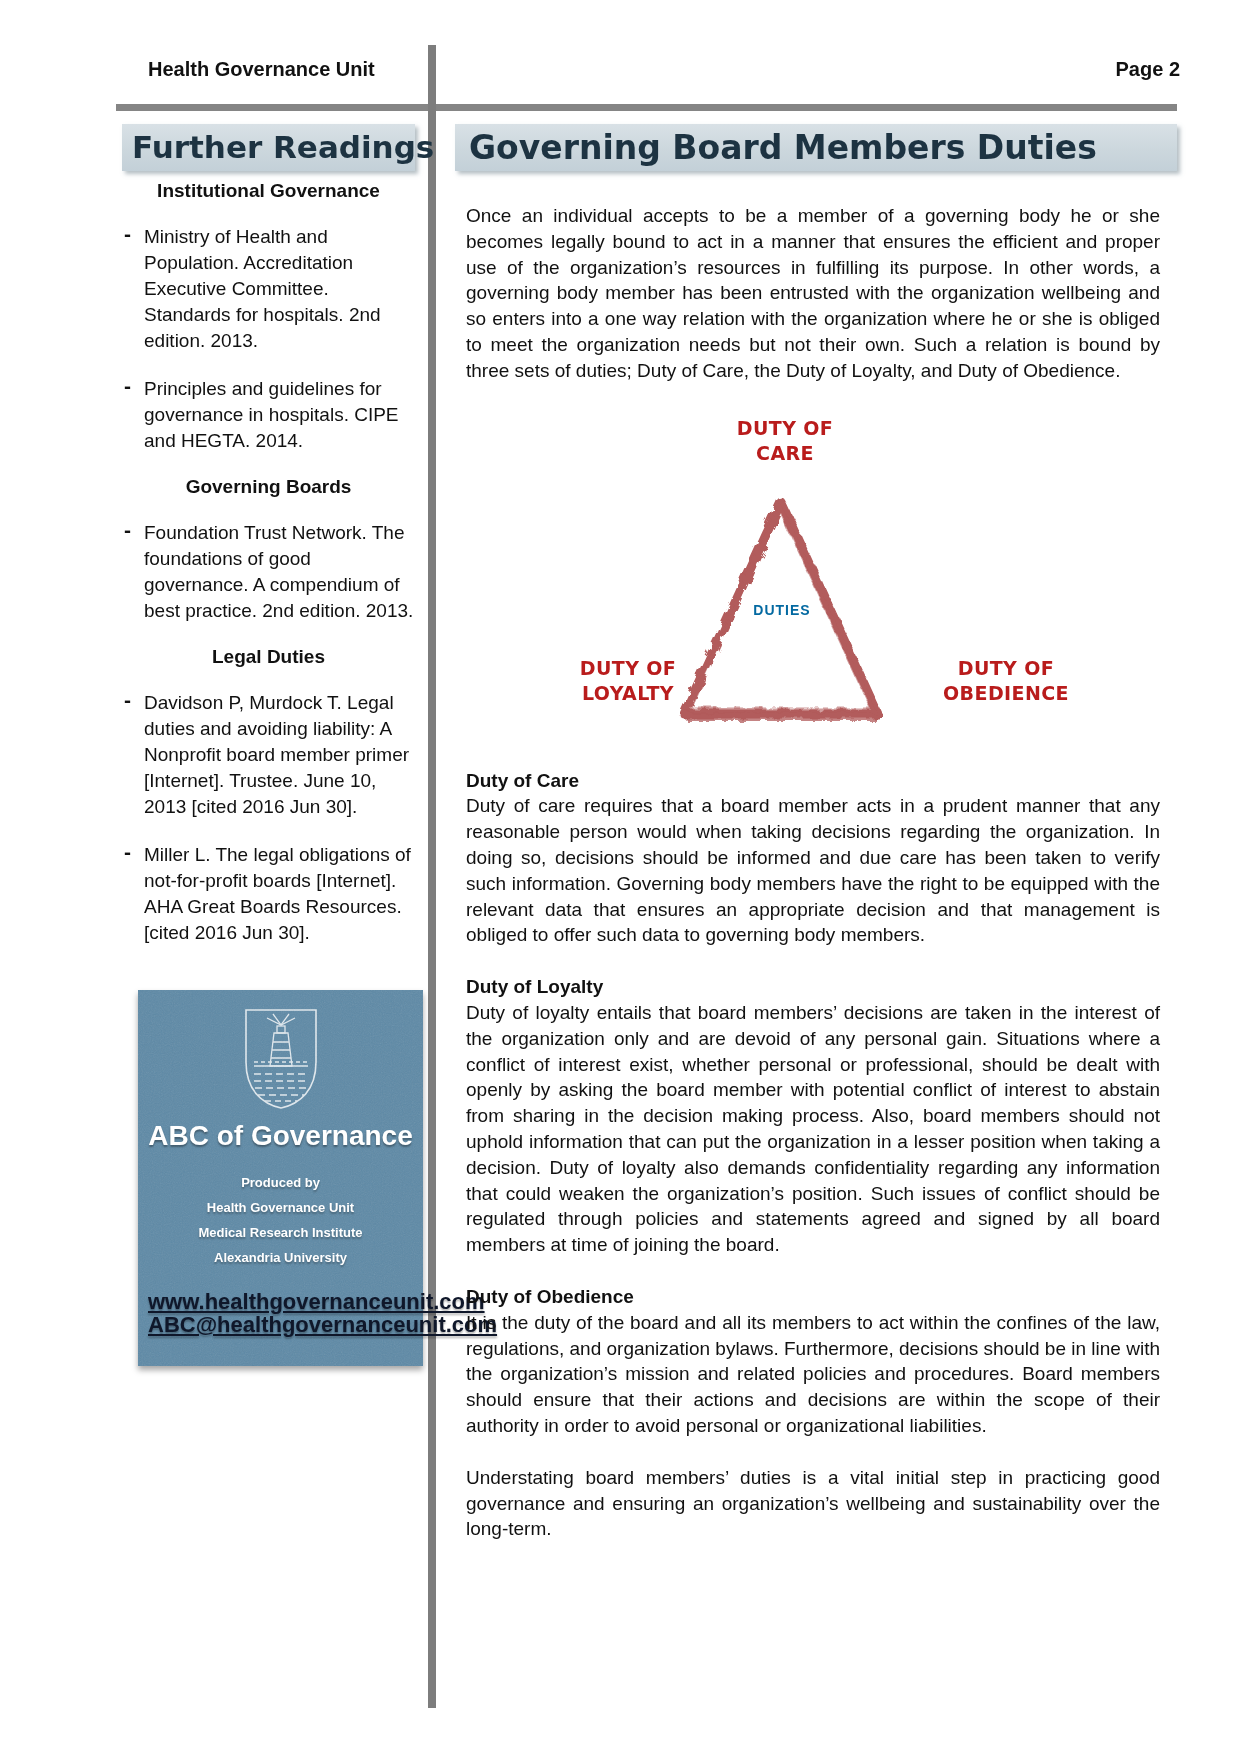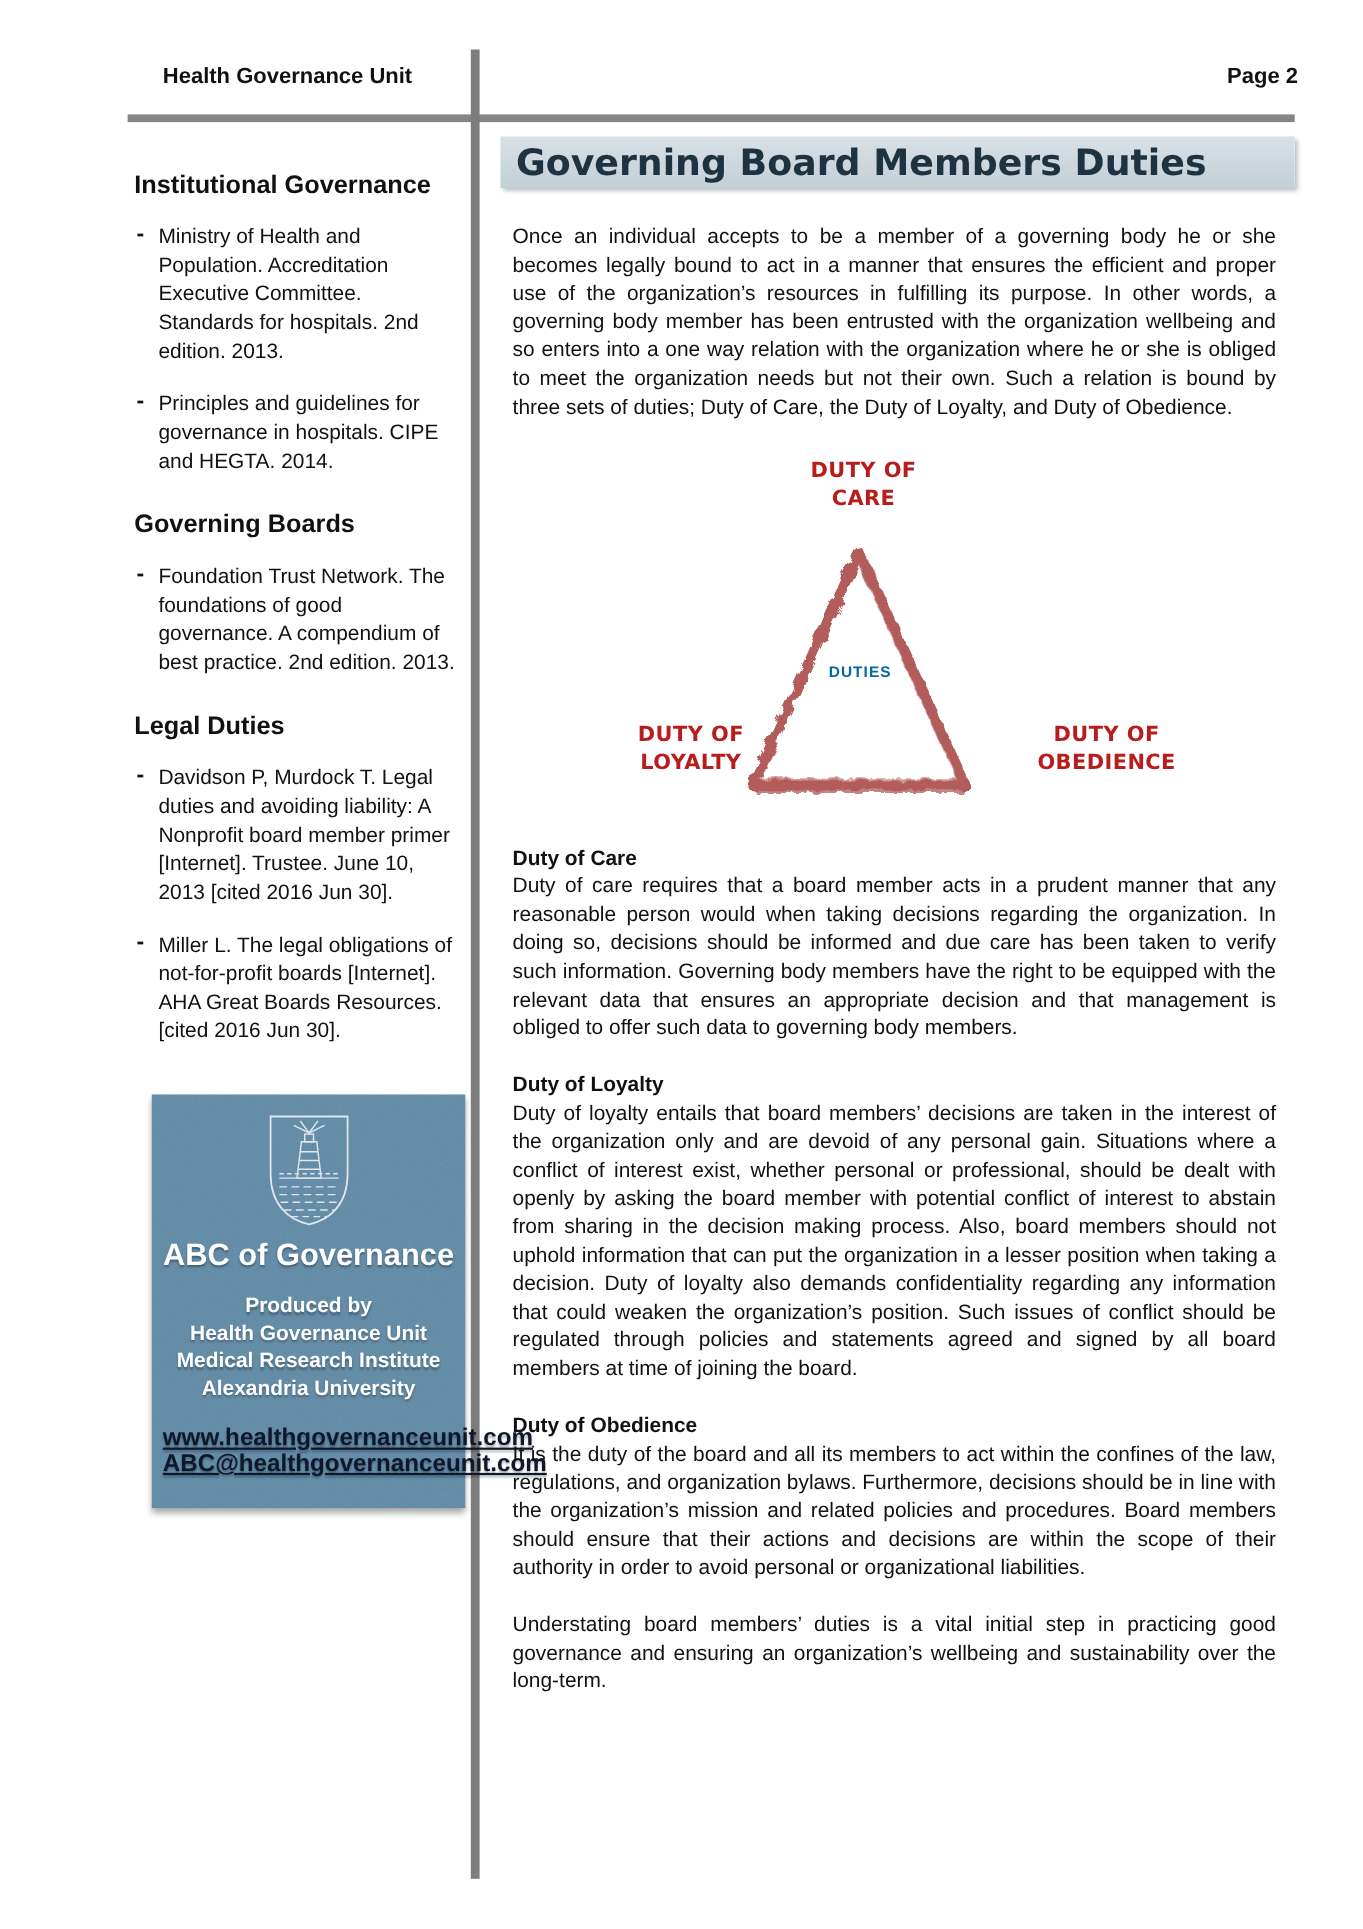--- a/index.html
+++ b/index.html
@@ -17,34 +17,34 @@
   .title-bar{
     background:linear-gradient(180deg,#d9e1e6 0%,#ccd7dd 55%,#c3d0d8 100%);
     color:#1d3342;font-family:"DejaVu Sans",sans-serif;font-weight:bold;
     font-size:31px;line-height:47px;height:47px;padding:0 10px;
     box-shadow:3px 3px 4px rgba(110,130,140,0.5);white-space:nowrap;
   }
   .right .title-bar{font-size:33px;padding:0 14px;}
 
   
   .left-col{position:absolute;left:122px;top:124px;width:293px;}
-  .lc-heading{font-size:23px;font-weight:bold;margin:30px 0 22px 0;}
+  .lc-heading{font-size:19px;font-weight:bold;margin:9px 0 22px 0;text-align:center;}
   .bullet{position:relative;padding-left:22px;font-size:19px;line-height:26px;margin-bottom:22px;}
   .bullet::before{content:"-";position:absolute;left:2px;top:-3px;font-weight:bold;font-size:21px;}
 
   
   .info-box{
     position:relative;margin:44px 16px 0 16px;width:265px;padding:12px 10px 30px 10px;
     background:#5d89a6;color:#fff;text-align:center;
     box-shadow:0 4px 6px rgba(0,0,0,0.35);
   }
   .info-box .noise{position:absolute;left:0;top:0;width:100%;height:100%;opacity:0.16;pointer-events:none;}
   .shield{display:block;margin:4px auto 8px auto;}
   .box-title{position:relative;font-size:28px;font-weight:bold;margin:4px 0 18px 0;text-shadow:0 2px 2px rgba(0,0,0,0.35);}
-  .box-line{position:relative;font-size:19px;font-weight:bold;line-height:25px;text-shadow:0 2px 2px rgba(0,0,0,0.3);}
+  .box-line{position:relative;font-size:13px;font-weight:bold;line-height:25px;text-shadow:0 2px 2px rgba(0,0,0,0.3);}
   .box-links{position:relative;margin-top:20px;}
   .box-link{display:block;font-size:22px;font-weight:bold;line-height:23px;color:#0f172a;
     text-decoration:underline;text-shadow:0 2px 2px rgba(0,0,0,0.3);}
   .box-footer{position:relative;margin-top:24px;font-size:19px;font-weight:bold;line-height:25px;text-shadow:0 2px 2px rgba(0,0,0,0.3);}
 
   
   .right{position:absolute;left:455px;top:124px;width:722px;}
   .rc-body{padding:0 17px 0 11px;margin-top:32px;}
   .para{font-size:19px;line-height:25.8px;text-align:justify;margin:0;}
   .intro{margin-top:22px;}
@@ -69,20 +69,21 @@
 <body>
 
 <div class="page">
 
   <div class="header-left">Health Governance Unit</div>
   <div class="header-right">Page 2</div>
   <div class="h-rule"></div>
   <div class="v-rule"></div>
 
   <div class="left-col">
+    <div class="title-bar">Further Readings</div>
 
     <div>
       <div class="lc-heading">Institutional Governance</div>
       <div class="bullet"><span>Ministry of Health and Population. Accreditation Executive Committee. Standards for hospitals. 2nd edition. 2013.</span></div>
       <div class="bullet"><span>Principles and guidelines for governance in hospitals. CIPE and HEGTA. 2014.</span></div>
     </div>
 
     <div>
       <div class="lc-heading">Governing Boards</div>
       <div class="bullet"><span>Foundation Trust Network. The foundations of good governance. A compendium of best practice. 2nd edition. 2013.</span></div>

